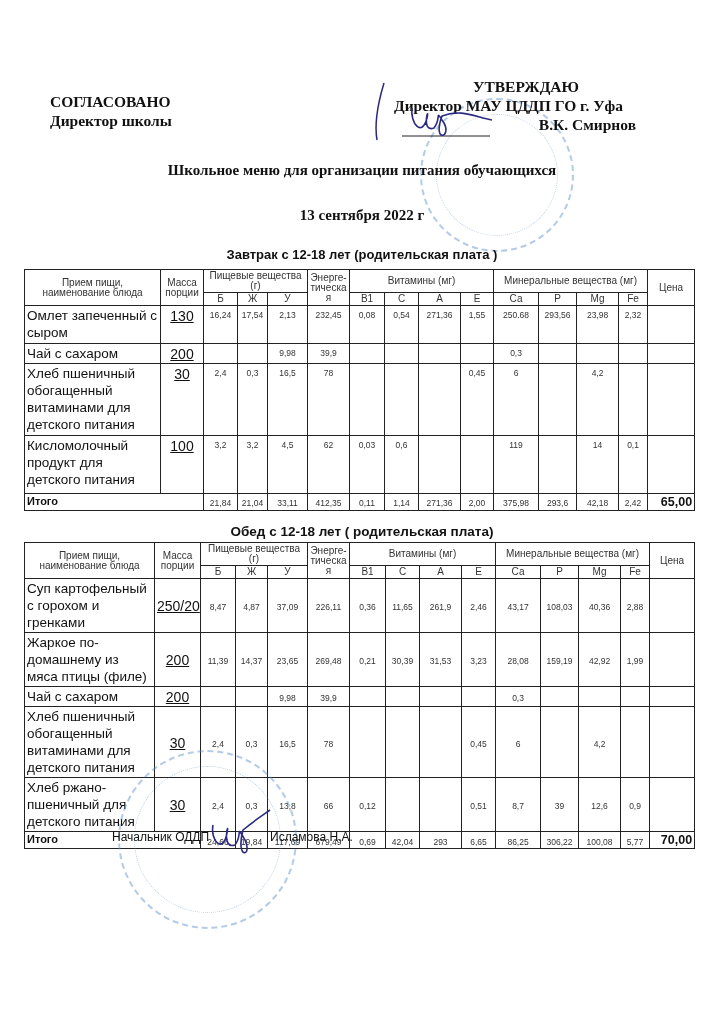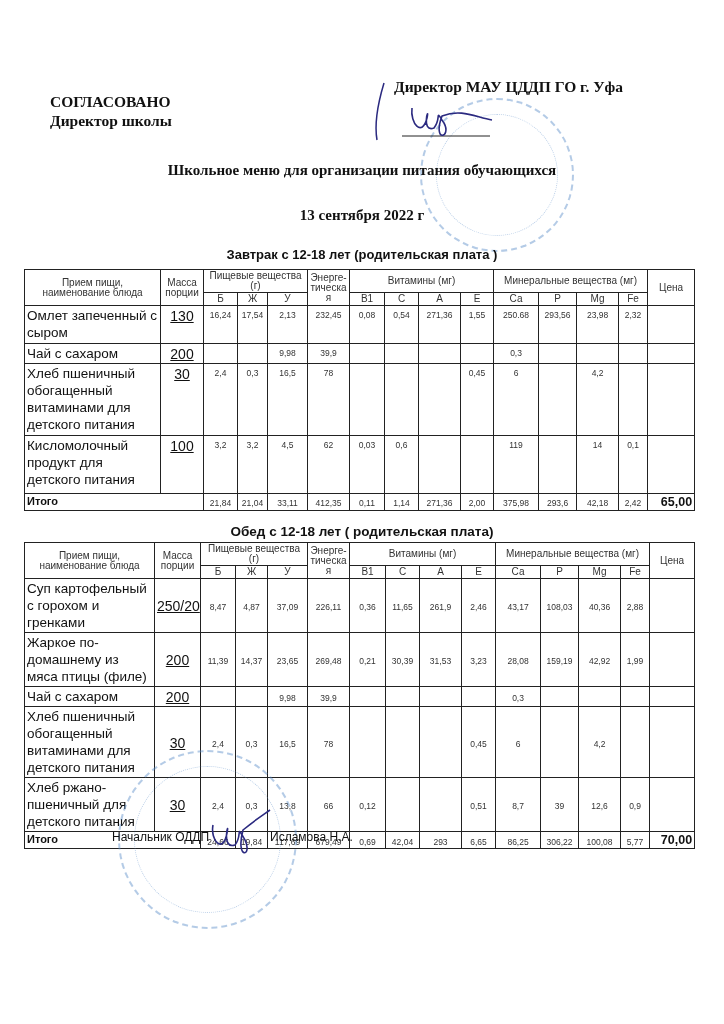--- a/index.html
+++ b/index.html
@@ -37,21 +37,23 @@
 <body>
 
 <div class="agreed serif">
   <div>СОГЛАСОВАНО</div>
   <div>Директор школы</div>
 </div>
 
 <div class="stamp" style="left:420px; top:98px; width:150px; height:150px;"></div>
 
 <div class="approve serif">
+  <div class="a1">УТВЕРЖДАЮ</div>
   <div class="a2">Директор МАУ ЦДДП ГО г. Уфа</div>
+  <div class="a3">В.К. Смирнов</div>
 </div>
 
 <svg class="sig" style="left:372px; top:78px;" width="130" height="70" viewBox="0 0 130 70">
   <path d="M12 5 C 6 25, 2 45, 5 62" stroke="#2b2a80" stroke-width="1.5" fill="none"></path>
   <path d="M30 58 L 118 58" stroke="#222" stroke-width="1" fill="none"></path>
   <path d="M40 30 C 38 45, 50 60, 55 40 C 58 25, 48 55, 62 50 C 70 40, 62 30, 72 45 C 80 60, 60 65, 70 38 C 90 30, 105 40, 120 42" stroke="#2b2a80" stroke-width="1.6" fill="none"></path>
 </svg>
 
 <div class="doc-title serif">Школьное меню для организации питания обучающихся</div>
 <div class="doc-date serif">13 сентября 2022 г</div>

